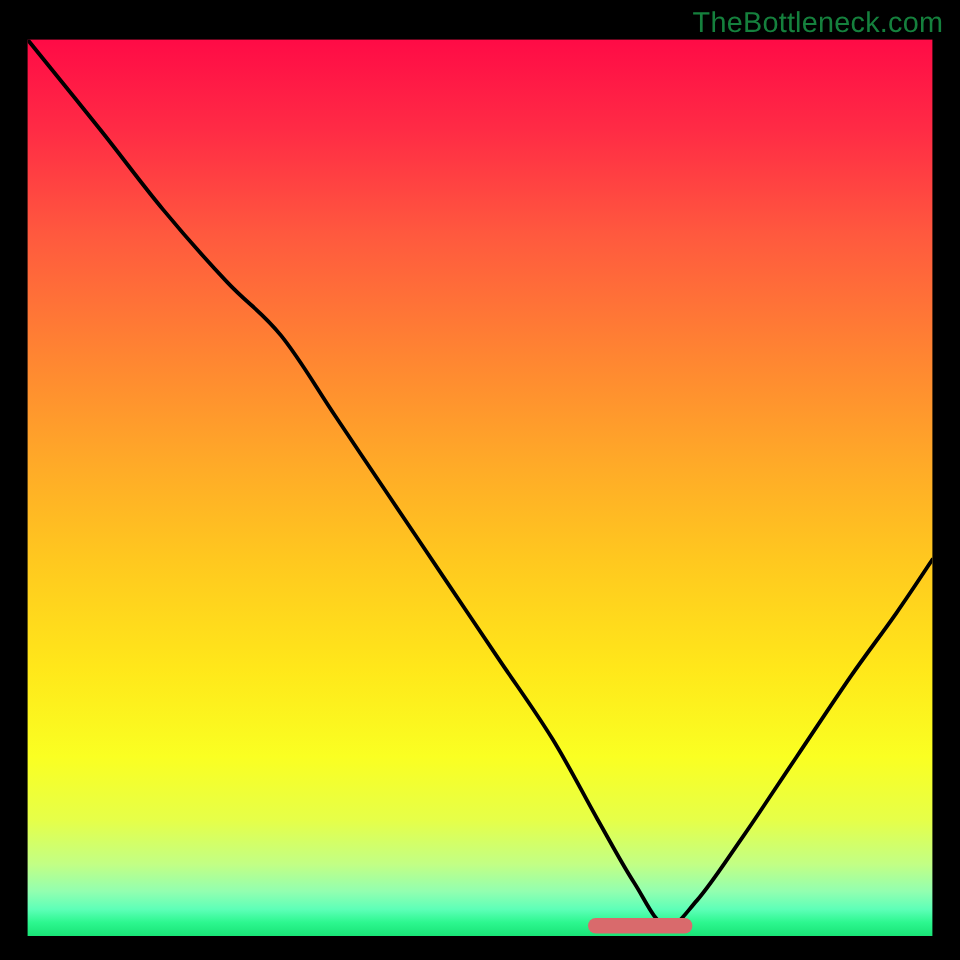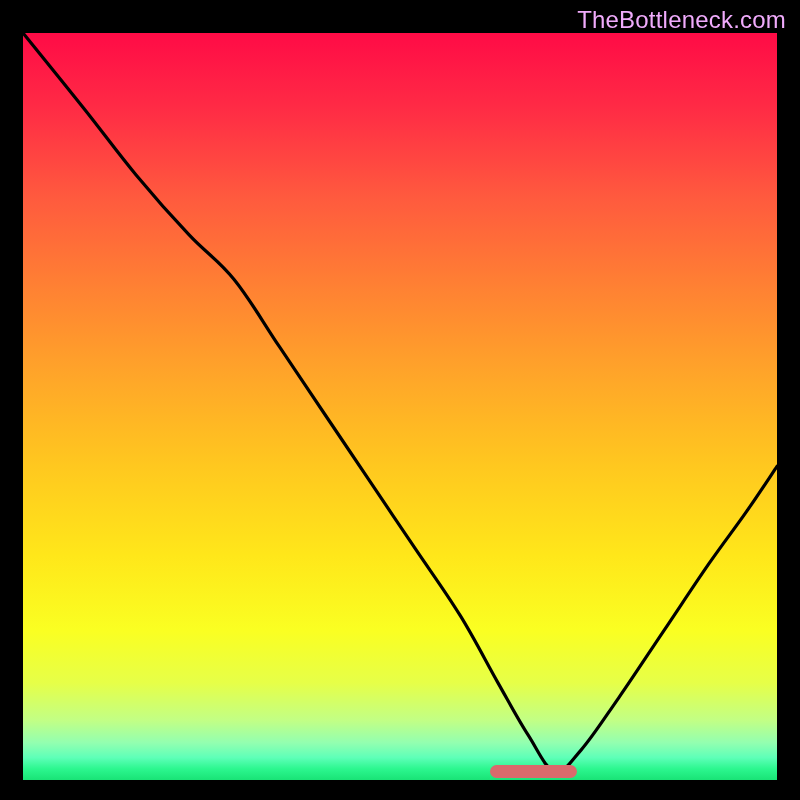--- a/index.html
+++ b/index.html
@@ -7,21 +7,21 @@
     width: 800px;
     height: 800px;
     background: #000;
     position: relative;
     font-family: Arial, sans-serif;
   }
   .watermark {
     position: absolute;
     top: 6px;
     right: 14px;
-    color: #f0abfc;
+    color: #15803d;
     font-size: 24px;
     font-weight: 500;
     z-index: 10;
     letter-spacing: 0.2px;
   }
   .plot {
     position: absolute;
     left: 23px;
     top: 33px;
     width: 754px;

